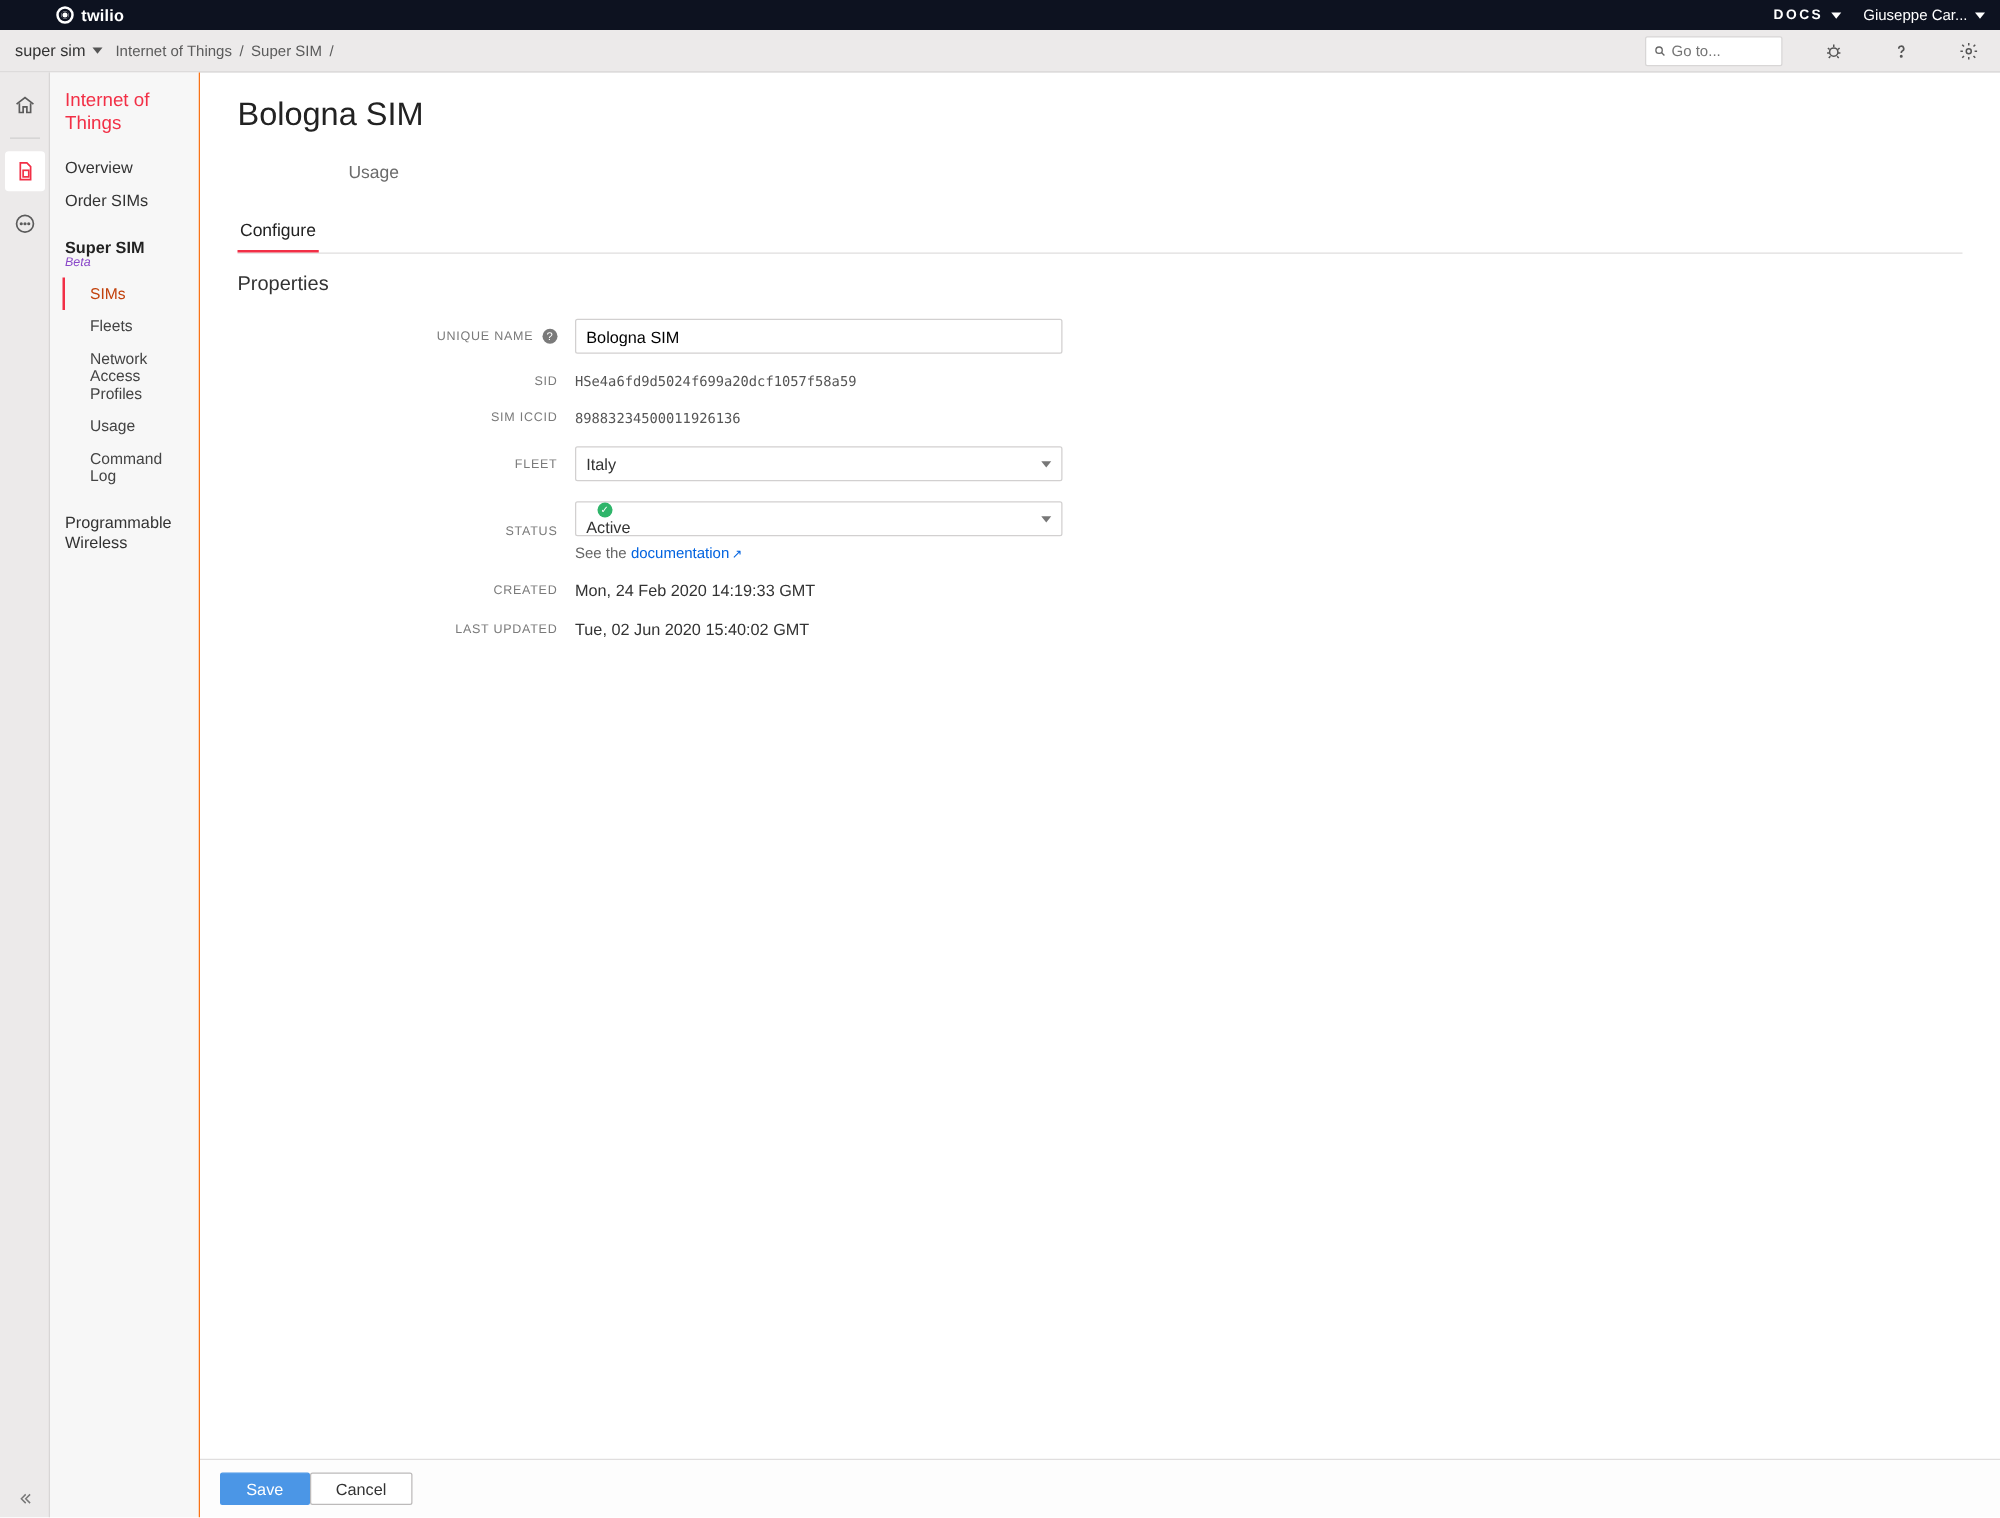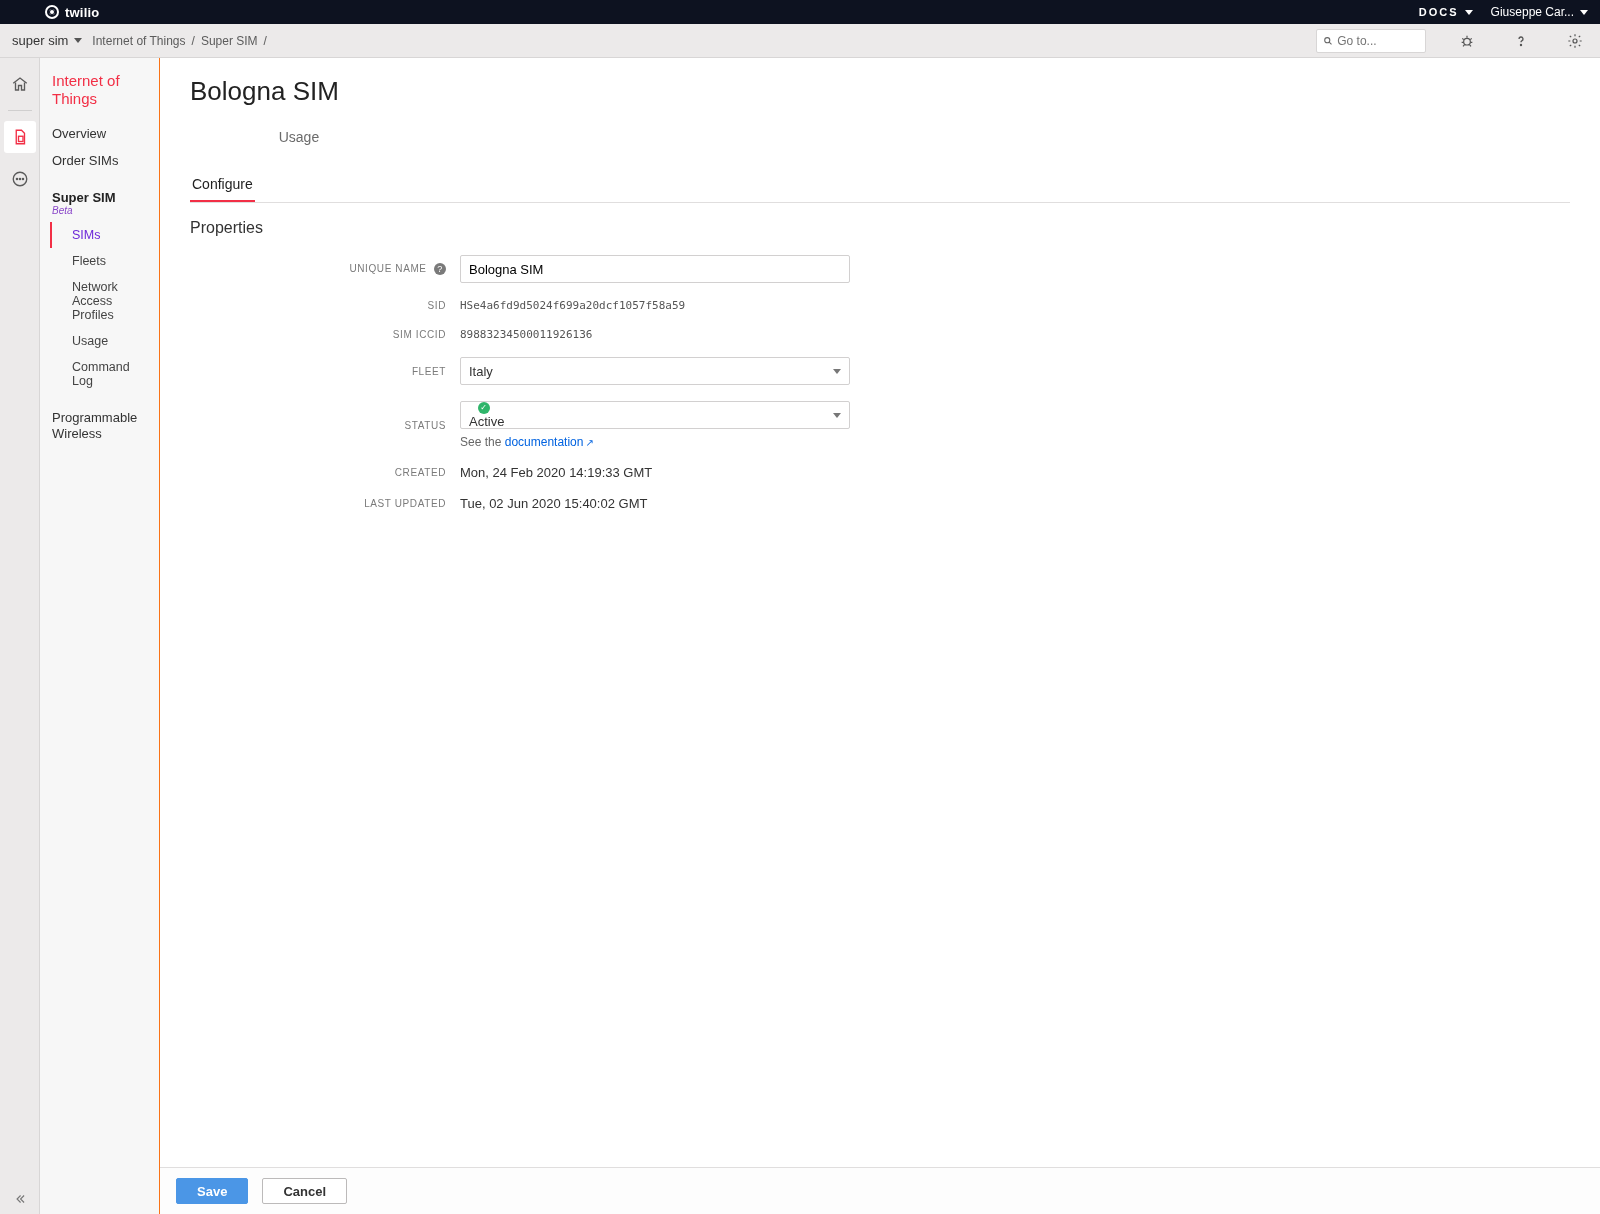--- a/index.html
+++ b/index.html
@@ -76,21 +76,21 @@
   
   .sidenav {
     width: 120px; background:#f7f7f7; border-right:1px solid #f97316;
     padding: 14px 0 0 0; font-size:13px;
   }
   .sidenav-title { color:#f22f46; font-size:15px; padding:0 12px 12px 12px; line-height:1.2; }
   .sidenav a { display:block; padding:6px 12px; color:#333; text-decoration:none; cursor:pointer; }
   .sidenav .group-label { padding:6px 12px 0 12px; font-weight:600; color:#222; }
   .sidenav .beta { font-size:10px; font-style:italic; color:#8a48c9; padding:0 12px 6px 12px; }
   .sidenav .sub { padding-left: 20px; font-size:12.5px; color:#444; position:relative; border-left:2px solid transparent; margin-left:10px;}
-  .sidenav .sub.active { border-left:2px solid #f22f46; font-weight:500; color:#6d28d9; }
+  .sidenav .sub.active { border-left:2px solid #f22f46; font-weight:500; color:#c2410c; }
   .sidenav .section-gap { height:10px; }
 
   
   .main { flex:1; display:flex; flex-direction:column; overflow:hidden; }
   .main-inner { flex:1; overflow:auto; padding: 18px 30px 20px 30px; }
   .page-title { font-size:26px; font-weight:400; color:#222; }
   .tabs { display:flex; gap:22px; border-bottom:1px solid #e0dede; margin-top:14px; }
   .tab { padding:8px 2px; font-size:14px; color:#6b6b6b; cursor:pointer; border-bottom:2px solid transparent; }
   .tab.active { color:#222; border-bottom:2px solid #f22f46;margin-top:47px; }
   .section-h { font-size:16px; color:#333; margin:16px 0 10px 0; }
@@ -112,21 +112,21 @@
   .helper a { color:#0263e0; text-decoration:none; cursor:pointer; }
   .ext-icon { font-size:10px; margin-left:2px; }
   .help-circle {
      display:inline-flex; width:12px; height:12px; border-radius:50%; background:#7a7a7a; color:#fff;
      font-size:9px; align-items:center; justify-content:center; margin-left:4px;
   }
 
   
   .footer-bar {
     border-top:1px solid #e0dede; background:#fdfdfd; padding:10px 16px;
-    display:flex; gap:14px;font-weight:bold;
+    display:flex; 
   }
   .btn { height:26px; padding:0 20px; font-size:13px; border-radius:2px; cursor:pointer; display:flex; align-items:center; justify-content:center;}
   .btn-primary { background:#4b96e6; color:#fff; border:1px solid #4b96e6; }
   .btn-secondary { background:#fff; color:#333; border:1px solid #bcbaba; }
 
   .crumb-sep { color:#9a9898; }
 </style>
 </head>
 <body>
 

